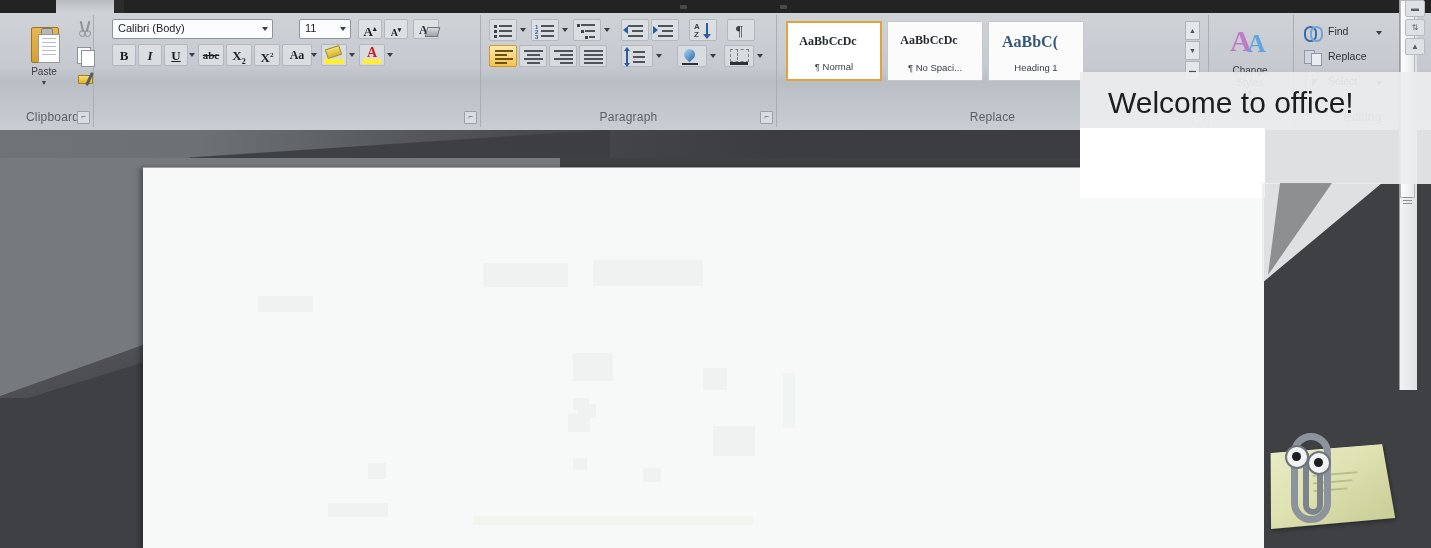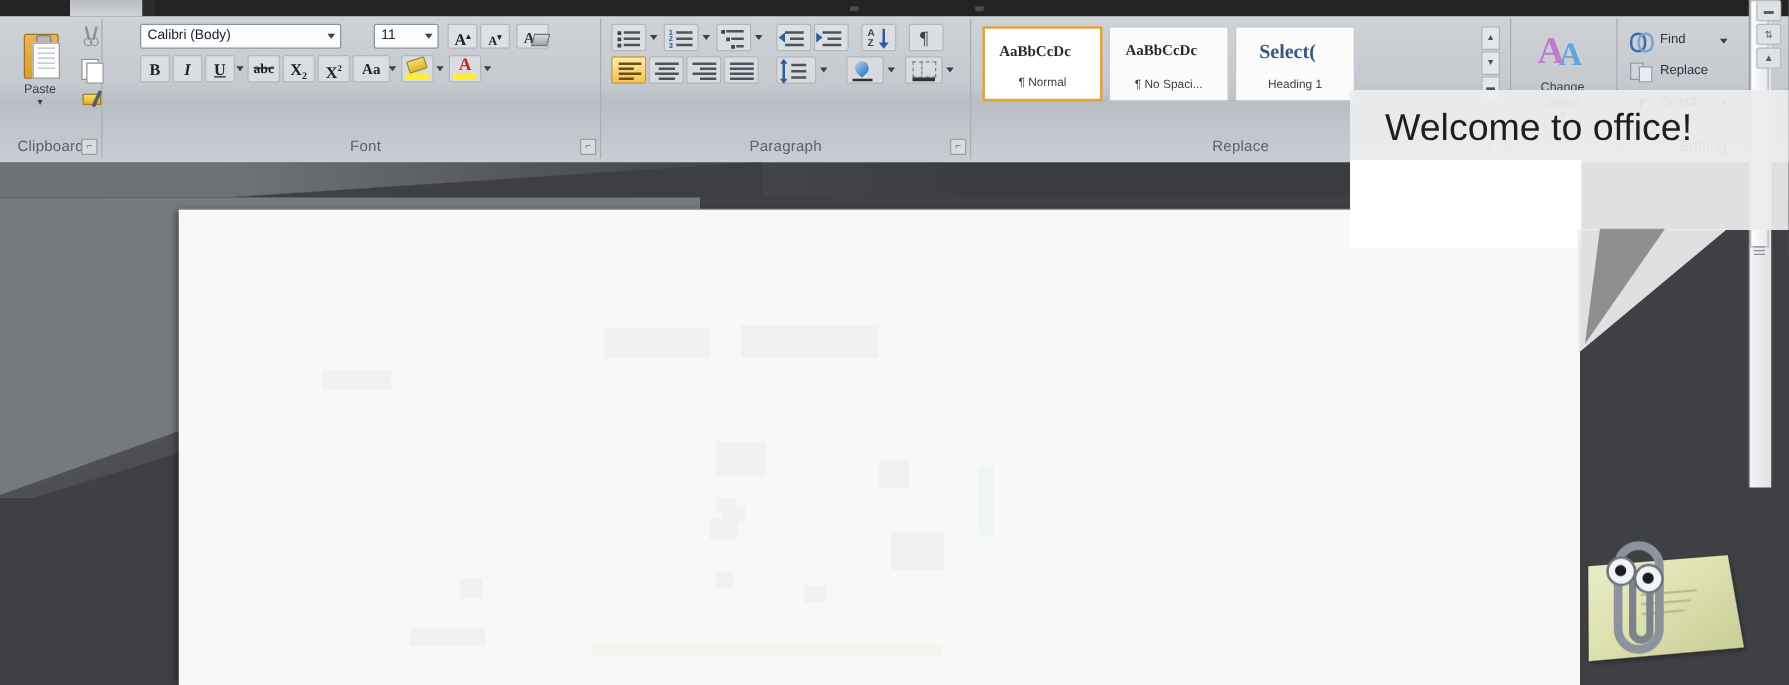--- a/index.html
+++ b/index.html
@@ -43,21 +43,21 @@
     text-align:center;font-size:12px;color:#5b6067;
     line-height:16px;letter-spacing:.2px;
   }
   .dialog-launcher{
     position:absolute;right:3px;bottom:3px;width:11px;height:11px;
     border:1px solid #9aa0a6;background:#d9dde1;border-radius:1px;
     font-size:8px;line-height:10px;text-align:center;color:#6d7278;
   }
 
   
-  #g-clipboard{left:0;width:82px;}
+  #g-clipboard{left:12px;width:82px;}
   .paste-btn{
     position:absolute;left:6px;top:4px;width:52px;height:84px;
     text-align:center;
   }
   .paste-ico{
     position:absolute;left:11px;top:4px;width:30px;height:40px;
   }
   .clipbd{position:absolute;left:2px;top:4px;width:26px;height:34px;background:linear-gradient(#e8b553,#d99f30);border:1px solid #9d7420;border-radius:2px;}
   .clipbd-clip{position:absolute;left:9px;top:0px;width:10px;height:6px;background:#b8b8b8;border:1px solid #7d7d7d;border-radius:2px;}
   .clipbd-page{position:absolute;left:9px;top:11px;width:20px;height:27px;background:#fdfdfd;border:1px solid #9a9a9a;}
@@ -369,21 +369,20 @@
             <div class="hl-bar"></div>
           </div>
           <div class="hl-cv"></div>
           <div class="fcolor">
             <div class="fc-a">A</div>
             <div class="fc-bar"></div>
           </div>
           <div class="fc-cv"></div>
         </div>
       </div>
-      <div class="group-label">Font</div>
       <div class="dialog-launcher">⌐</div>
     </div>
 
     <div class="group" id="g-para">
       <div class="group-body">
 
         <div class="pbtn" style="left:8px;top:4px;width:28px;height:22px">
           <div class="plines">
             <span class="pbul" style="top:5px"></span>
               <i style="top:5px;width:13px"></i>
@@ -513,21 +512,21 @@
       <div class="group-body">
         <div class="stile s-norm sel" style="left:9px">
           <div class="samp">AaBbCcDc</div>
           <div class="nm">¶ Normal</div>
         </div>
         <div class="stile s-nospc" style="left:110px">
           <div class="samp">AaBbCcDc</div>
           <div class="nm">¶ No Spaci...</div>
         </div>
         <div class="stile s-h1" style="left:211px">
-          <div class="samp">Select(</div>
+          <div class="samp">AaBbC(</div>
           <div class="nm">Heading 1</div>
         </div>
         <div class="st-scroll">
           <div style="top:0">▲</div>
           <div style="top:20px">▼</div>
           <div style="top:40px">▬</div>
         </div>
       </div>
       <div class="group-label">Replace</div>
       <div class="dialog-launcher">⌐</div>

